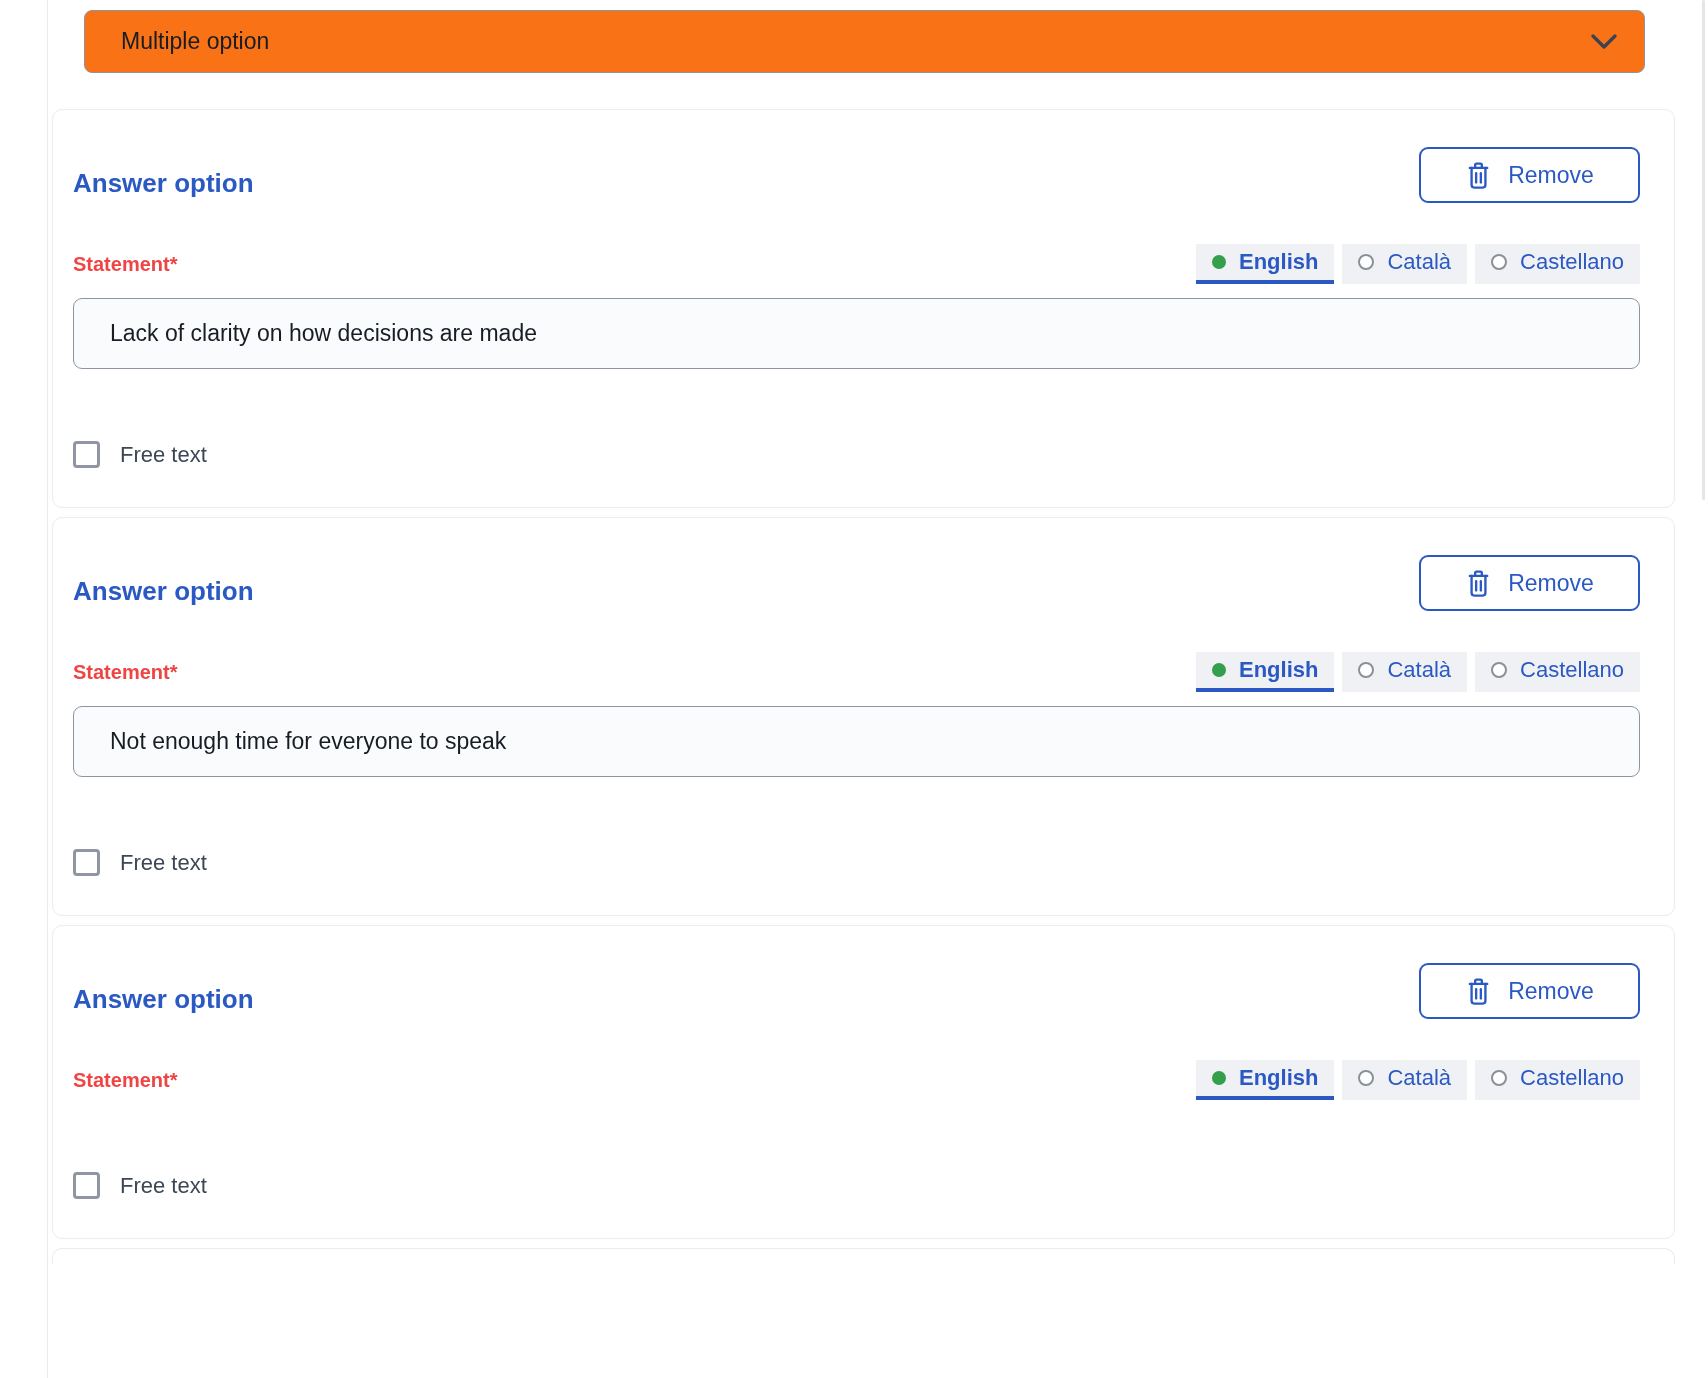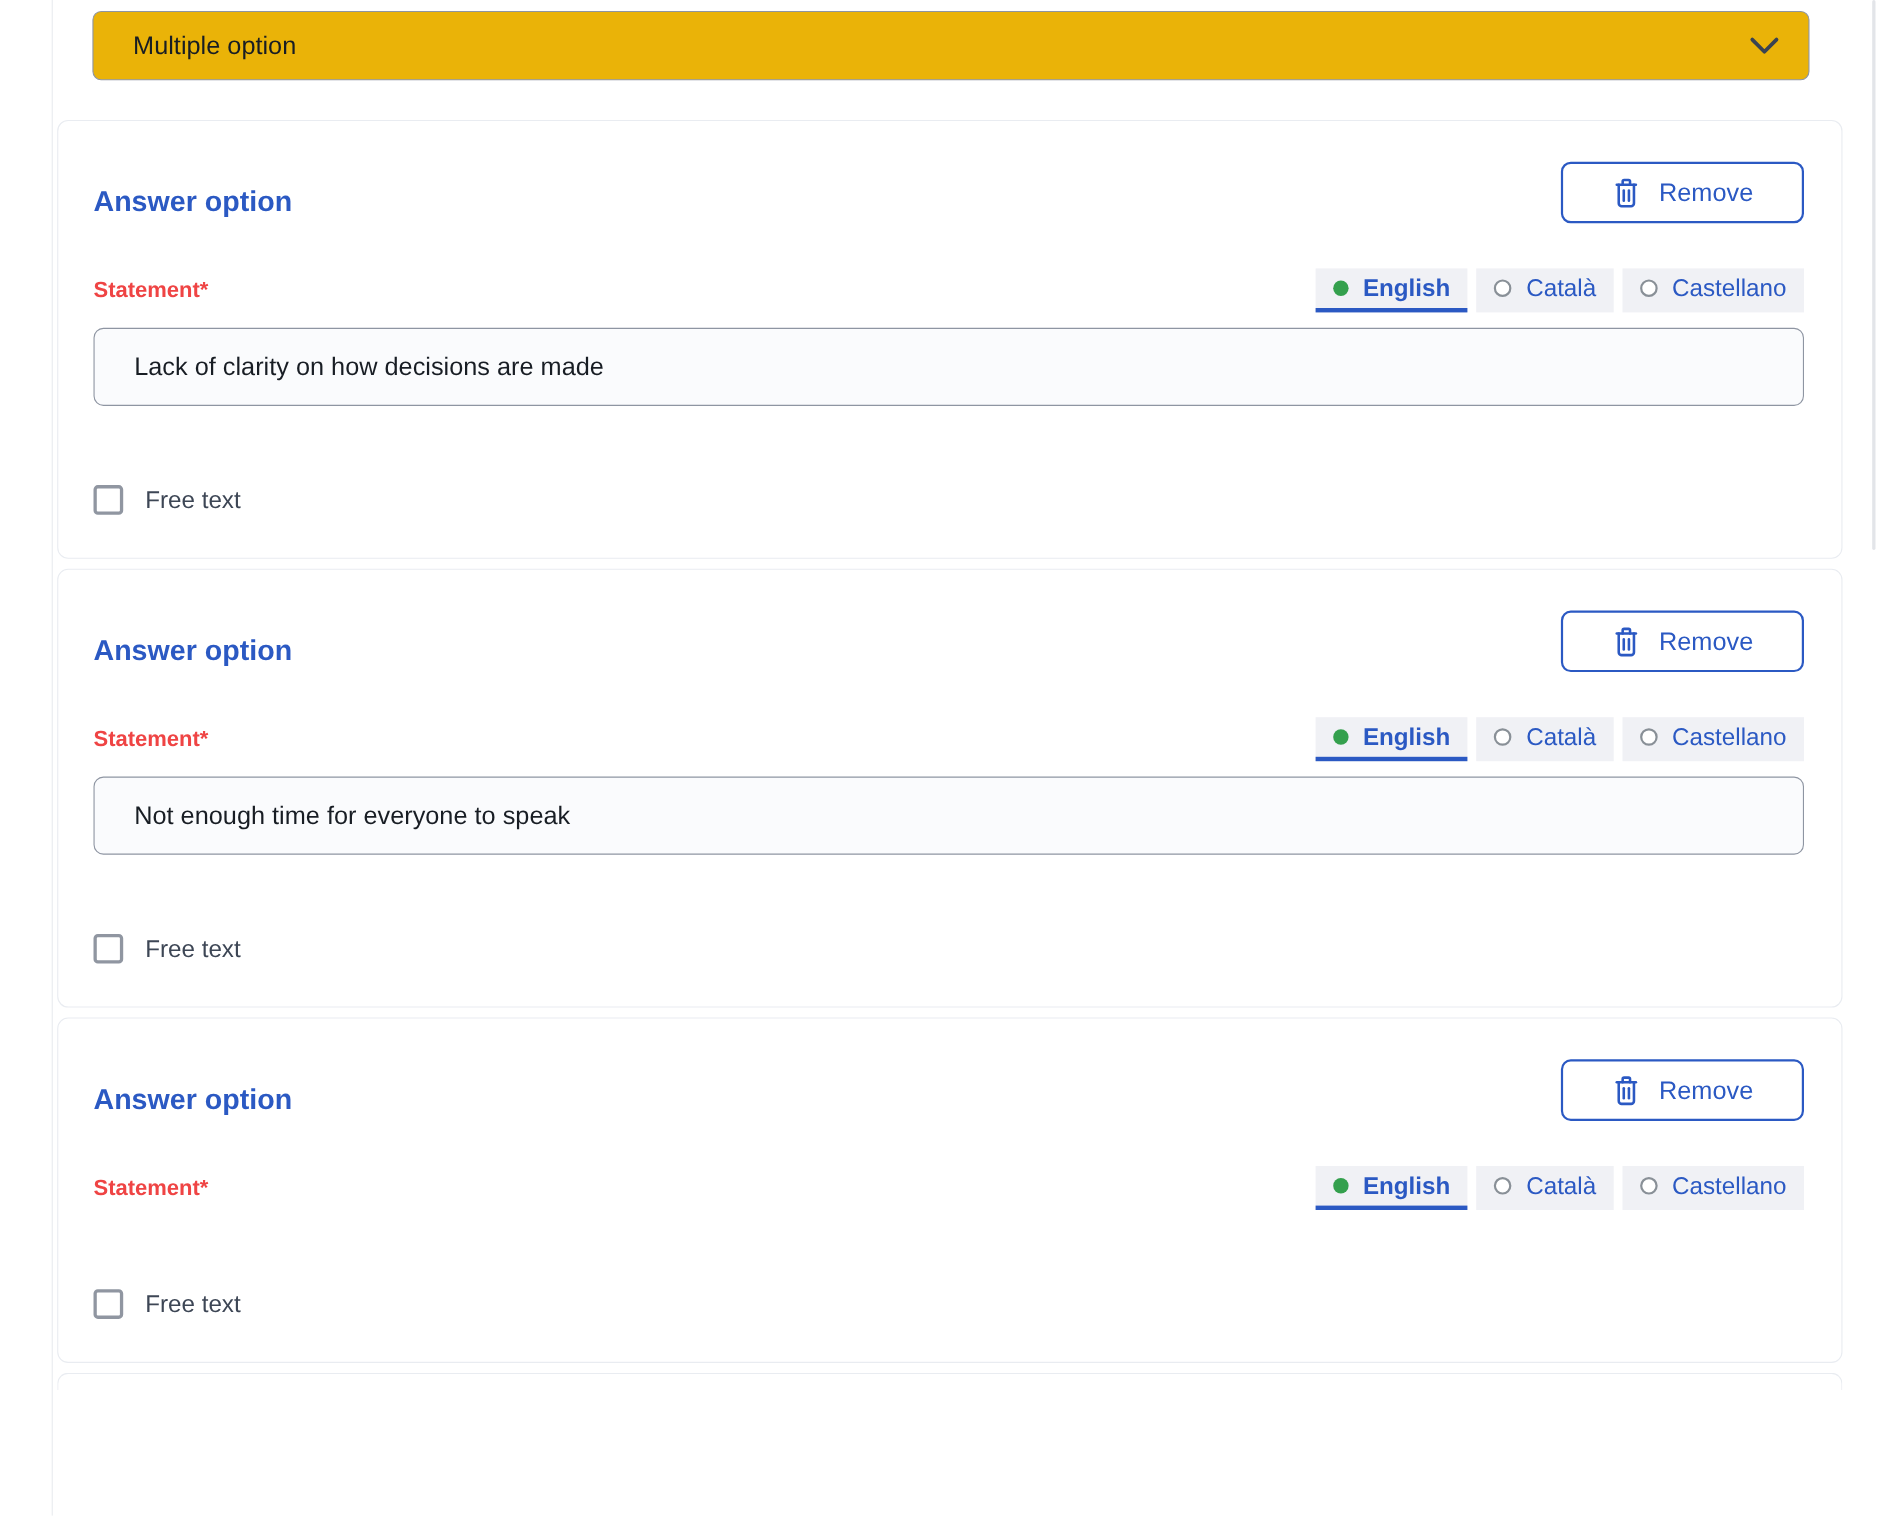--- a/index.html
+++ b/index.html
@@ -10,27 +10,27 @@
   .panel-left-border { position:absolute; left:47px; top:0; height:1378px; width:1px;
     background:#e9ebef; }
   .scroll-thumb { position:absolute; right:3px; top:0; width:3px; height:500px;
     background:#e3e5e9; border-radius:2px; }
 
   .content { position:absolute; left:52px; top:0; width:1623px; }
 
   
   .type-block { margin:10px 0 0 32px; width:1561px; }
   .type-label { font-size:22px; font-weight:700; color:#3d4655; margin-bottom:13px; }
-  .select { height:63px; border:1px solid #8e95a2; border-radius:8px; background:#eab308;
+  .select { height:63px; border:1px solid #8e95a2; border-radius:8px; background:#f97316;
     display:flex; align-items:center; justify-content:space-between;
     padding:0 24px 0 36px; font-size:23px; color:#181d24; cursor:pointer; }
   .select svg { flex:0 0 auto; }
 
   
-  .card { border:1px solid #e9ecf1; border-radius:10px; padding:37px 34px 39px 32px;
+  .card { border:1px solid #e9ecf1; border-radius:10px; padding:37px 34px 39px 20px;
     background:#fff; }
   .card.first { margin-top:36px; }
   .card + .card { margin-top:9px; }
 
   .card-head { display:flex; justify-content:space-between; align-items:flex-start; }
   .card-title { font-size:26px; font-weight:700; color:#2b59c3; margin-top:21px; }
 
   .remove-btn { height:56px; min-width:221px; display:flex; align-items:center;
     justify-content:center; gap:16px; border:2px solid #2b59c3; border-radius:9px;
     background:#fff; color:#2b59c3; font-size:23px; font-weight:400; cursor:pointer;

